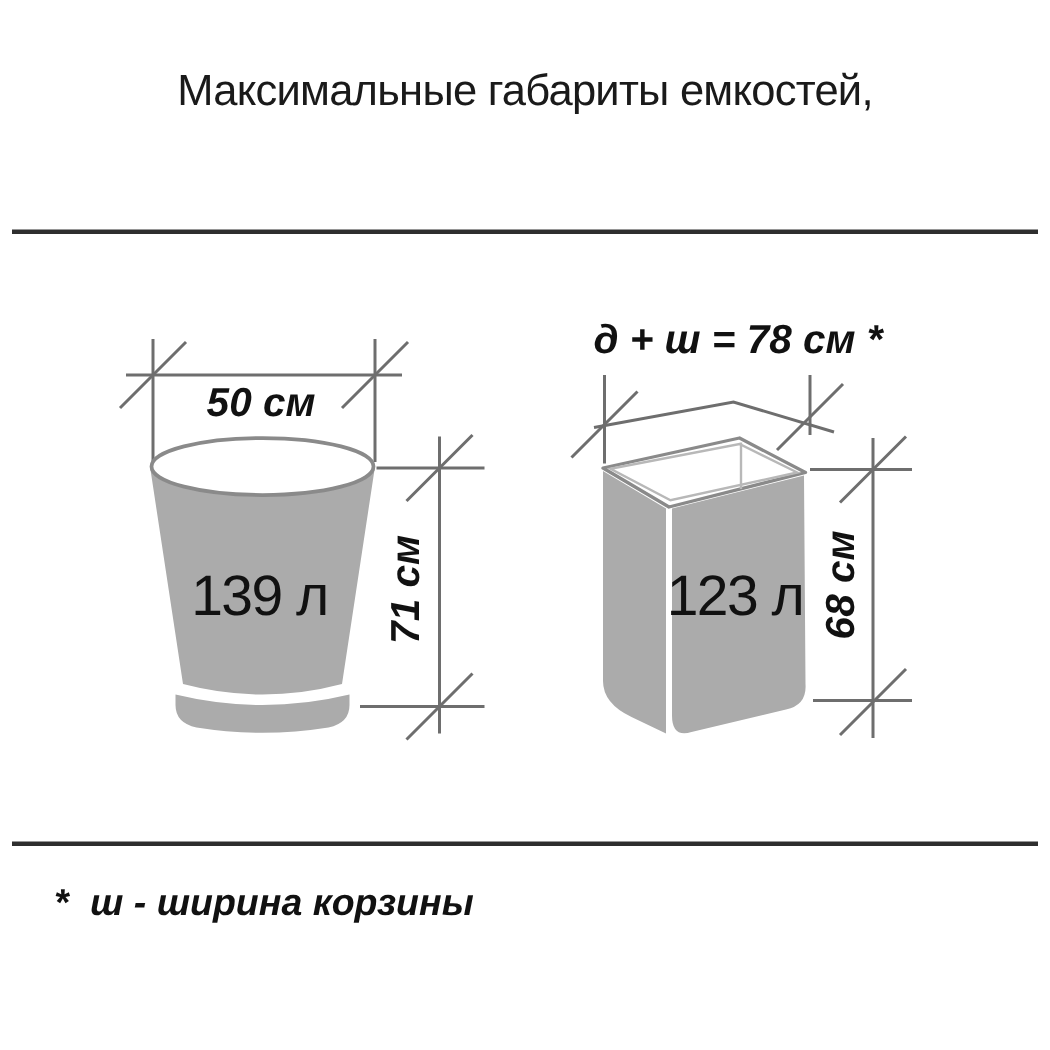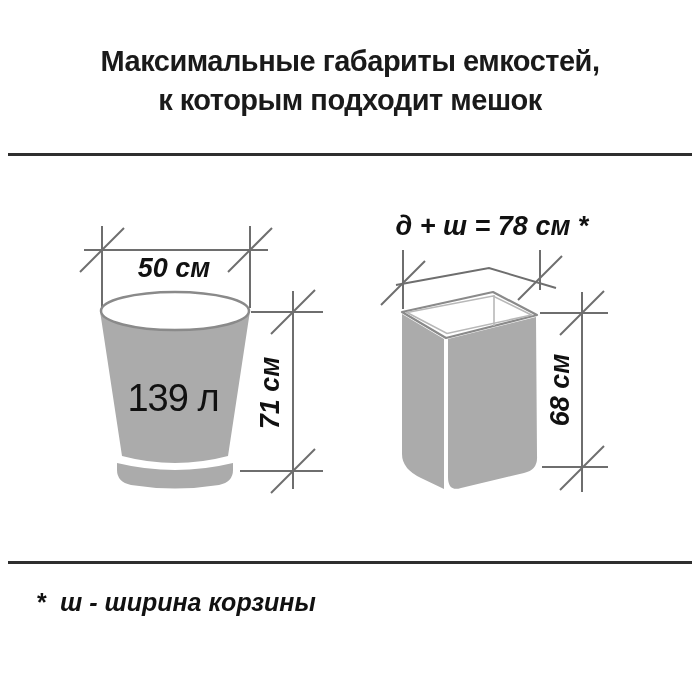--- a/index.html
+++ b/index.html
@@ -3,21 +3,21 @@
 <meta charset="utf-8">
 <style>
   html,body{margin:0;padding:0;background:#ffffff;}
   .page{
     position:relative;width:700px;height:700px;background:#ffffff;
     font-family:"Liberation Sans","DejaVu Sans",sans-serif;color:#1a1a1a;
     overflow:hidden;
   }
   .title{
     position:absolute;top:42px;left:0;width:700px;text-align:center;
-    font-size:29px;font-weight:700;line-height:39px;letter-spacing:-0.5px;color:#1a1a1a;
+    font-size:29px;font-weight:400;line-height:39px;letter-spacing:-0.5px;color:#1a1a1a;
   }
   .rule{position:absolute;left:8px;right:8px;height:3px;background:#2e2e2e;}
   .rule-top{top:153px;}
   .rule-bottom{top:561px;}
   .diagram-svg{position:absolute;top:0;left:0;}
   .lbl{position:absolute;color:#111;white-space:nowrap;}
   .lbl-dim{font-style:italic;font-weight:700;font-size:27px;}
   .lbl-vol{font-weight:400;font-size:38px;letter-spacing:-1px;}
   .center{text-align:center;}
   .rot{transform:rotate(-90deg);}
@@ -35,21 +35,20 @@
   .fn-star{width:24px;}
   .fn-indent{padding-left:24px;}
 </style>
 </head>
 <body>
 
 <div class="page">
 
   <div class="title">
     <div>Максимальные габариты емкостей,</div>
-    <div>к которым подходит мешок</div>
   </div>
 
   <div class="rule rule-top"></div>
 
   <svg class="diagram-svg" width="700" height="700" viewBox="0 0 700 700">
 
     <g stroke="#6e6e6e" stroke-width="2" fill="none">
       <line x1="102" y1="226" x2="102" y2="310"></line>
       <line x1="250" y1="226" x2="250" y2="308"></line>
       <line x1="84" y1="250" x2="268" y2="250"></line>
@@ -94,20 +93,21 @@
       <line x1="560" y1="335" x2="604" y2="291"></line>
       <line x1="560" y1="490" x2="604" y2="446"></line>
     </g>
   </svg>
 
   <div class="lbl lbl-dim center lbl-50">50 см</div>
   <div class="lbl lbl-vol center lbl-139">139 л</div>
   <div class="lbl lbl-dim center rot lbl-71">71 см</div>
 
   <div class="lbl lbl-dim center lbl-78">д + ш = 78 см *</div>
+  <div class="lbl lbl-vol center lbl-123">123 л</div>
   <div class="lbl lbl-dim center rot lbl-68">68 см</div>
 
   <div class="rule rule-bottom"></div>
 
   <div class="footnote">
     <div class="fn-row">
       <span class="fn-star">*</span>
       <span>ш - ширина корзины</span>
     </div>
   </div>

